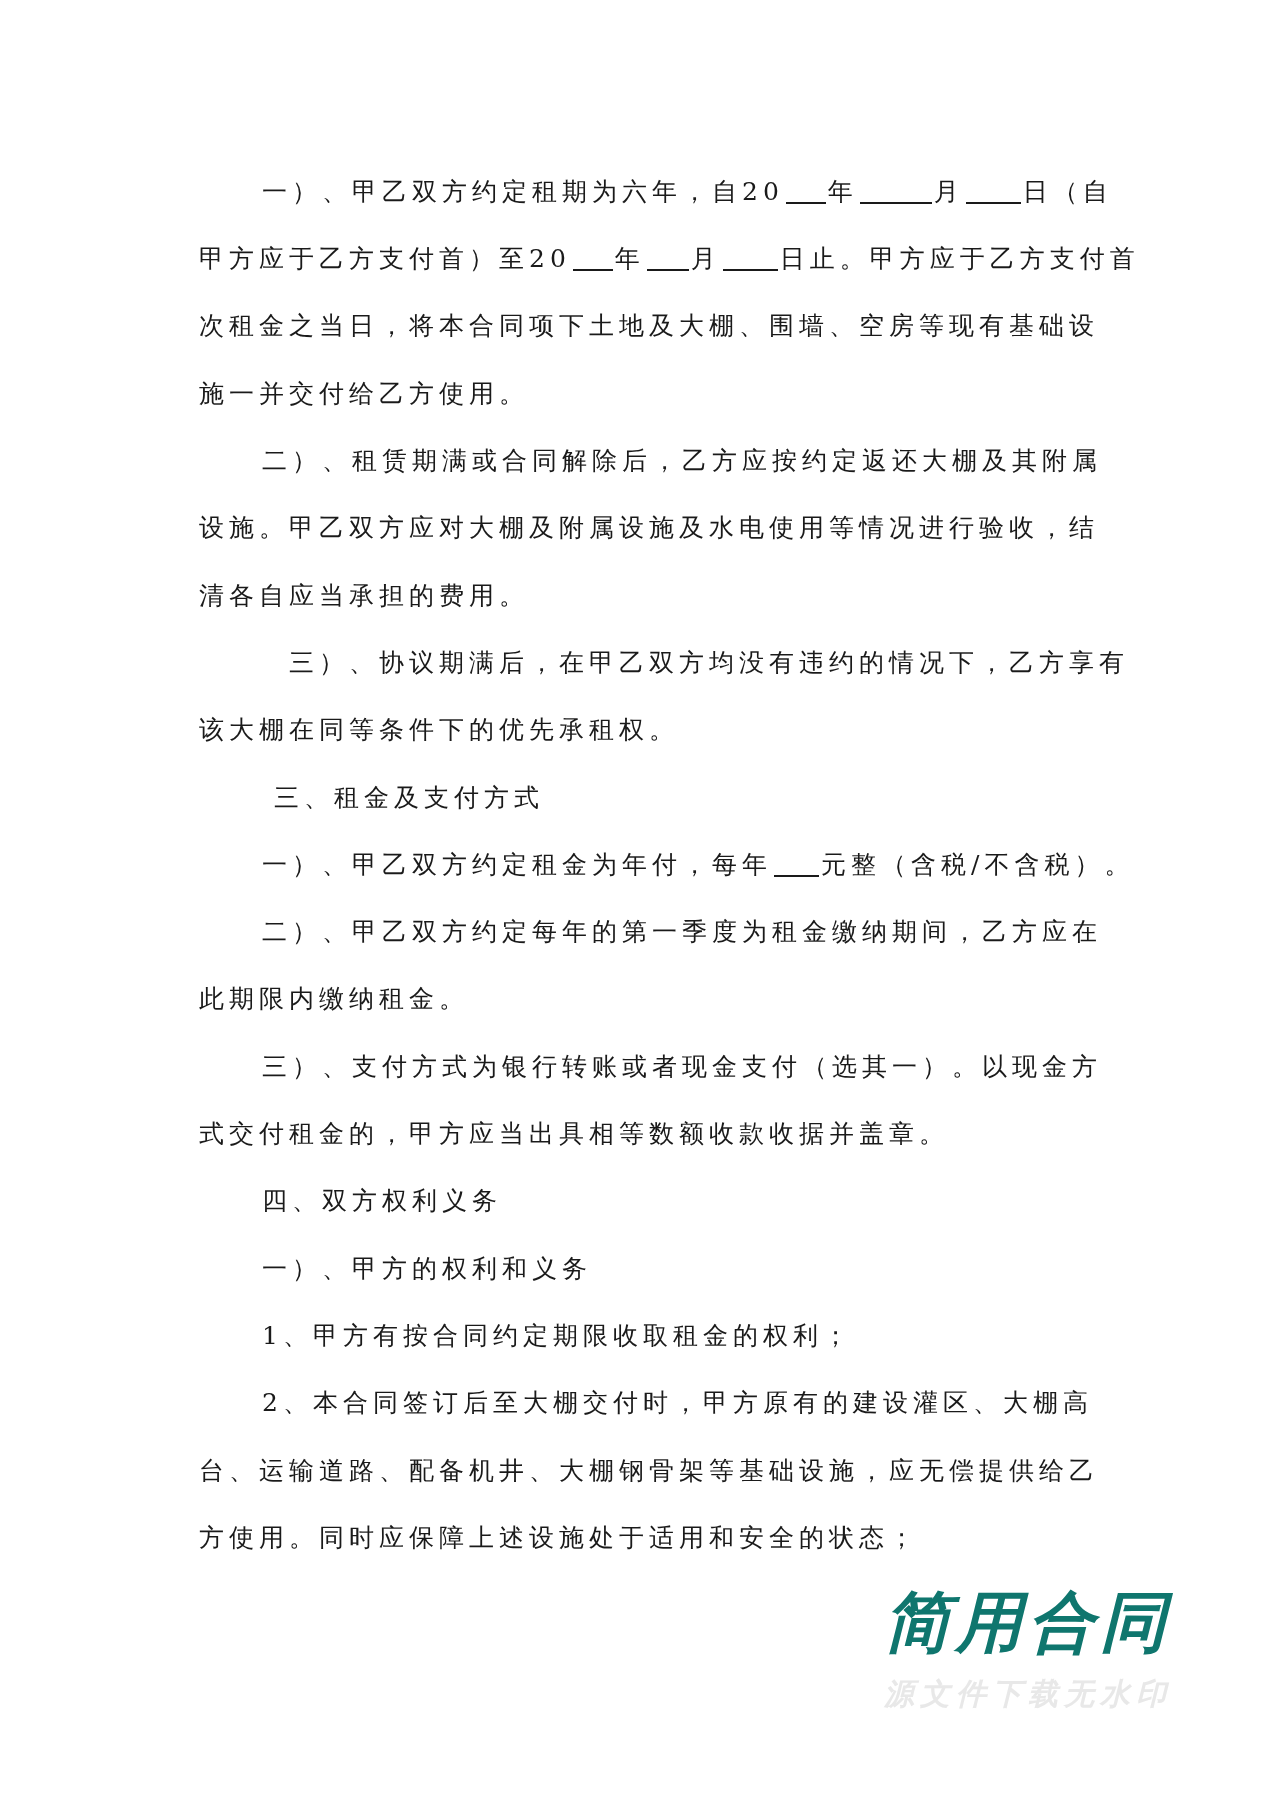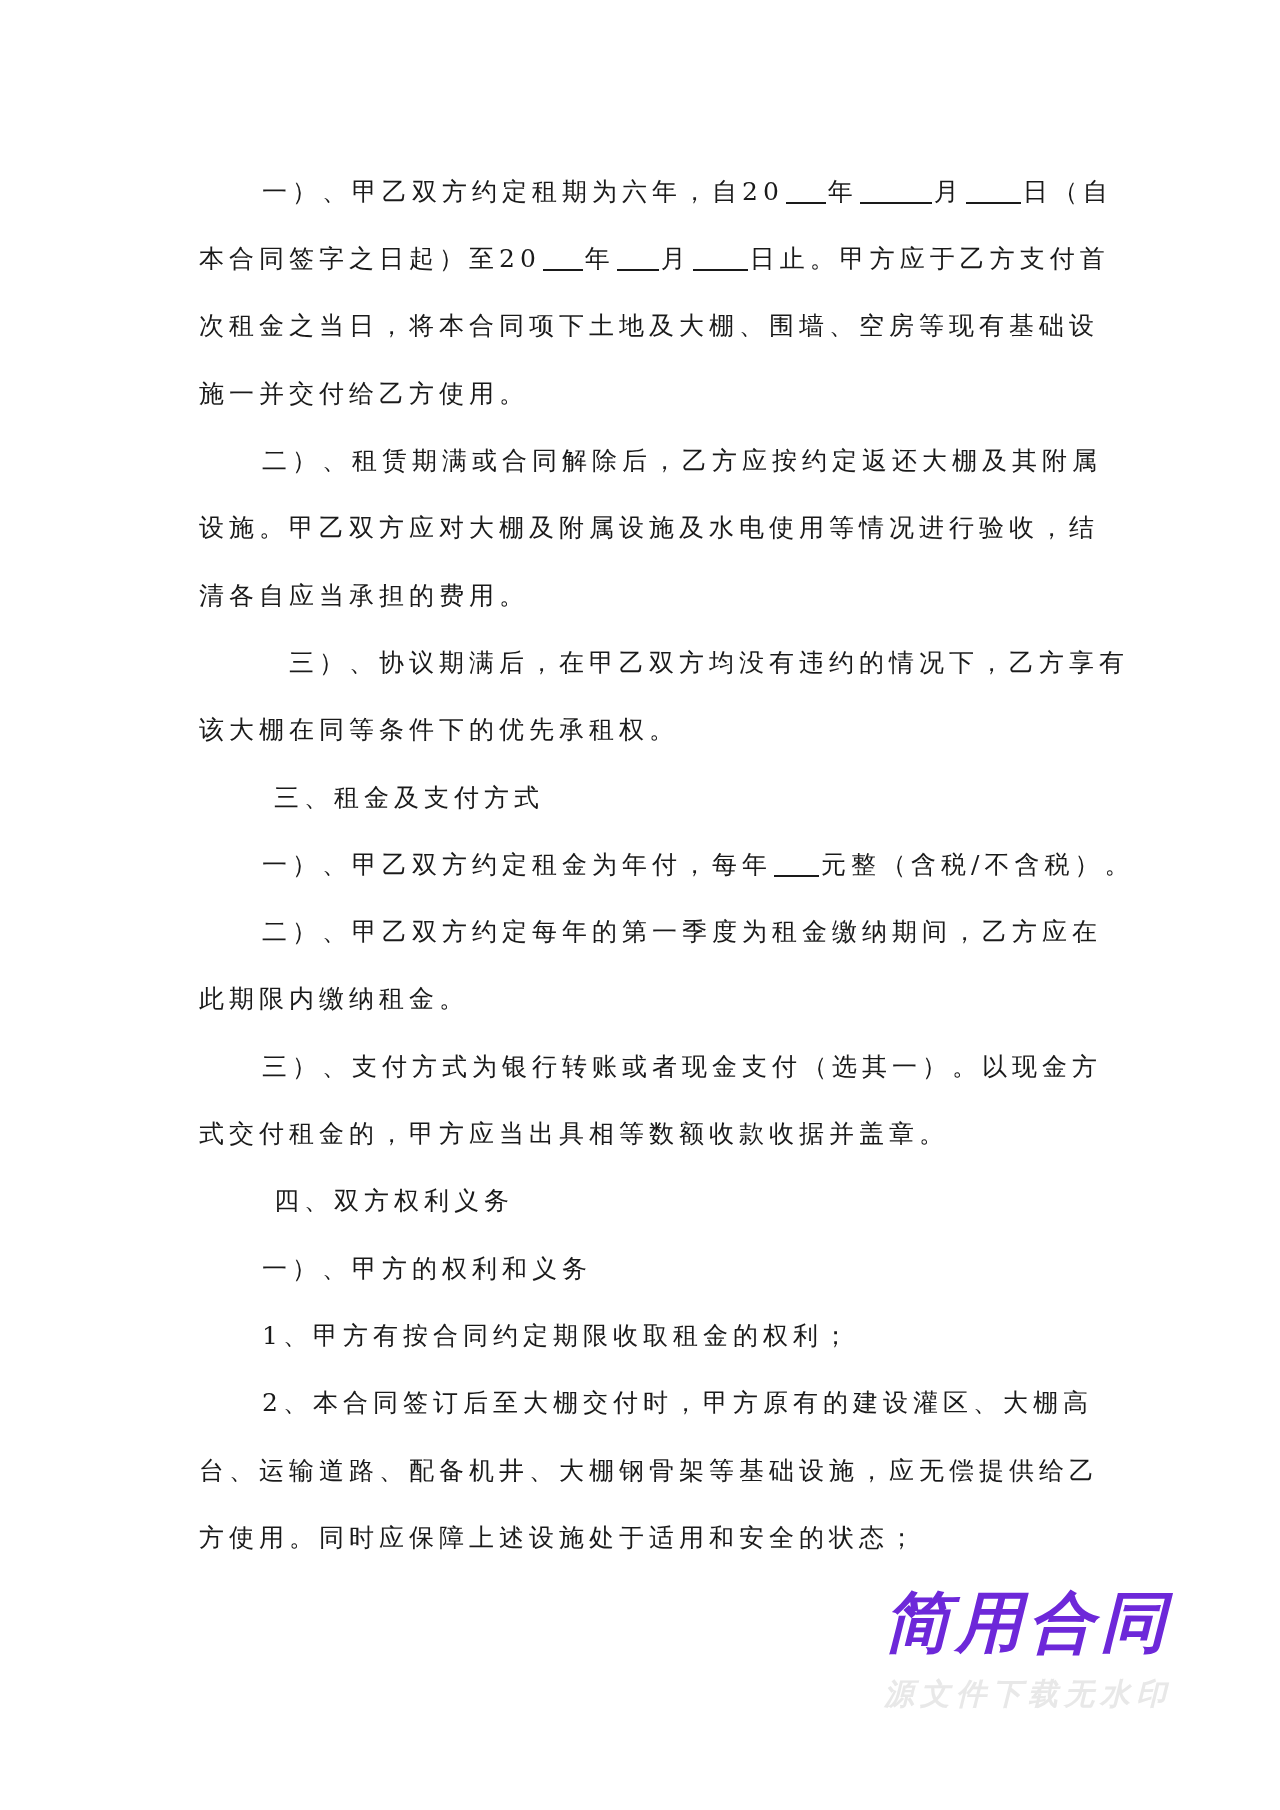--- a/index.html
+++ b/index.html
@@ -21,50 +21,50 @@
   .blank {
     display: inline-block;
     height: 2px;
     background: #1a1a1a;
     vertical-align: -4px;
     margin: 0 2px;
   }
   .watermark {
     position: absolute;
     left: 880px;
-    color: #6d28d9;
+    color: #0f766e;
     font-family: "DejaVu Sans", "Liberation Sans", sans-serif;
     font-weight: bold;
     font-style: italic;
     white-space: nowrap;
   }
   .wm-title { top: 1588px; font-size: 66px; letter-spacing: 6px; line-height: 70px; }
   .wm-sub { top: 1676px; font-size: 30px; letter-spacing: 6px; line-height: 36px; color: #e8e8e8; }
 </style>
 </head>
 <body>
 
 <div class="page">
   <div id="lines">
       <div class="line indent" style="top: 172px;"><span class="seg">一）、甲乙双方约定租期为六年，自20</span><span class="blank" style="width: 40px;"></span><span class="seg">年</span><span class="blank" style="width: 72px;"></span><span class="seg">月</span><span class="blank" style="width: 55px;"></span><span class="seg">日（自</span></div>
-      <div class="line" style="top: 239px;"><span class="seg">本合同签字之日起）至20</span><span class="blank" style="width: 40px;"></span><span class="seg">年</span><span class="blank" style="width: 42px;"></span><span class="seg">月</span><span class="blank" style="width: 55px;"></span><span class="seg">日止。甲方应于乙方支付首</span></div>
+      <div class="line" style="top: 239px;"><span class="seg">甲方应于乙方支付首）至20</span><span class="blank" style="width: 40px;"></span><span class="seg">年</span><span class="blank" style="width: 42px;"></span><span class="seg">月</span><span class="blank" style="width: 55px;"></span><span class="seg">日止。甲方应于乙方支付首</span></div>
       <div class="line" style="top: 306px;"><span class="seg">次租金之当日，将本合同项下土地及大棚、围墙、空房等现有基础设</span></div>
       <div class="line" style="top: 374px;"><span class="seg">施一并交付给乙方使用。</span></div>
       <div class="line indent" style="top: 441px;"><span class="seg">二）、租赁期满或合同解除后，乙方应按约定返还大棚及其附属</span></div>
       <div class="line" style="top: 508px;"><span class="seg">设施。甲乙双方应对大棚及附属设施及水电使用等情况进行验收，结</span></div>
       <div class="line" style="top: 576px;"><span class="seg">清各自应当承担的费用。</span></div>
       <div class="line indent" style="top: 643px; margin-left: 27px;"><span class="seg">三）、协议期满后，在甲乙双方均没有违约的情况下，乙方享有</span></div>
       <div class="line" style="top: 710px;"><span class="seg">该大棚在同等条件下的优先承租权。</span></div>
       <div class="line indent" style="top: 778px; margin-left: 12px;"><span class="seg">三、租金及支付方式</span></div>
       <div class="line indent" style="top: 845px;"><span class="seg">一）、甲乙双方约定租金为年付，每年</span><span class="blank" style="width: 45px;"></span><span class="seg">元整（含税/不含税）。</span></div>
       <div class="line indent" style="top: 912px;"><span class="seg">二）、甲乙双方约定每年的第一季度为租金缴纳期间，乙方应在</span></div>
       <div class="line" style="top: 979px; font-family: Liberation Serif, serif;"><span class="seg">此期限内缴纳租金。</span></div>
       <div class="line indent" style="top: 1047px;"><span class="seg">三）、支付方式为银行转账或者现金支付（选其一）。以现金方</span></div>
       <div class="line" style="top: 1114px;"><span class="seg">式交付租金的，甲方应当出具相等数额收款收据并盖章。</span></div>
-      <div class="line indent" style="top: 1181px; margin-left: 12px;"><span class="seg">四、双方权利义务</span></div>
+      <div class="line indent" style="top: 1181px;"><span class="seg">四、双方权利义务</span></div>
       <div class="line indent" style="top: 1249px; text-align: center;"><span class="seg">一）、甲方的权利和义务</span></div>
       <div class="line indent" style="top: 1316px;"><span class="seg">1、甲方有按合同约定期限收取租金的权利；</span></div>
       <div class="line indent" style="top: 1383px;"><span class="seg">2、本合同签订后至大棚交付时，甲方原有的建设灌区、大棚高</span></div>
       <div class="line" style="top: 1451px;"><span class="seg">台、运输道路、配备机井、大棚钢骨架等基础设施，应无偿提供给乙</span></div>
       <div class="line" style="top: 1518px;"><span class="seg">方使用。同时应保障上述设施处于适用和安全的状态；</span></div>
     </div>
   <div class="watermark wm-title">简用合同</div>
   <div class="watermark wm-sub">源文件下载无水印</div>
 </div>
 

